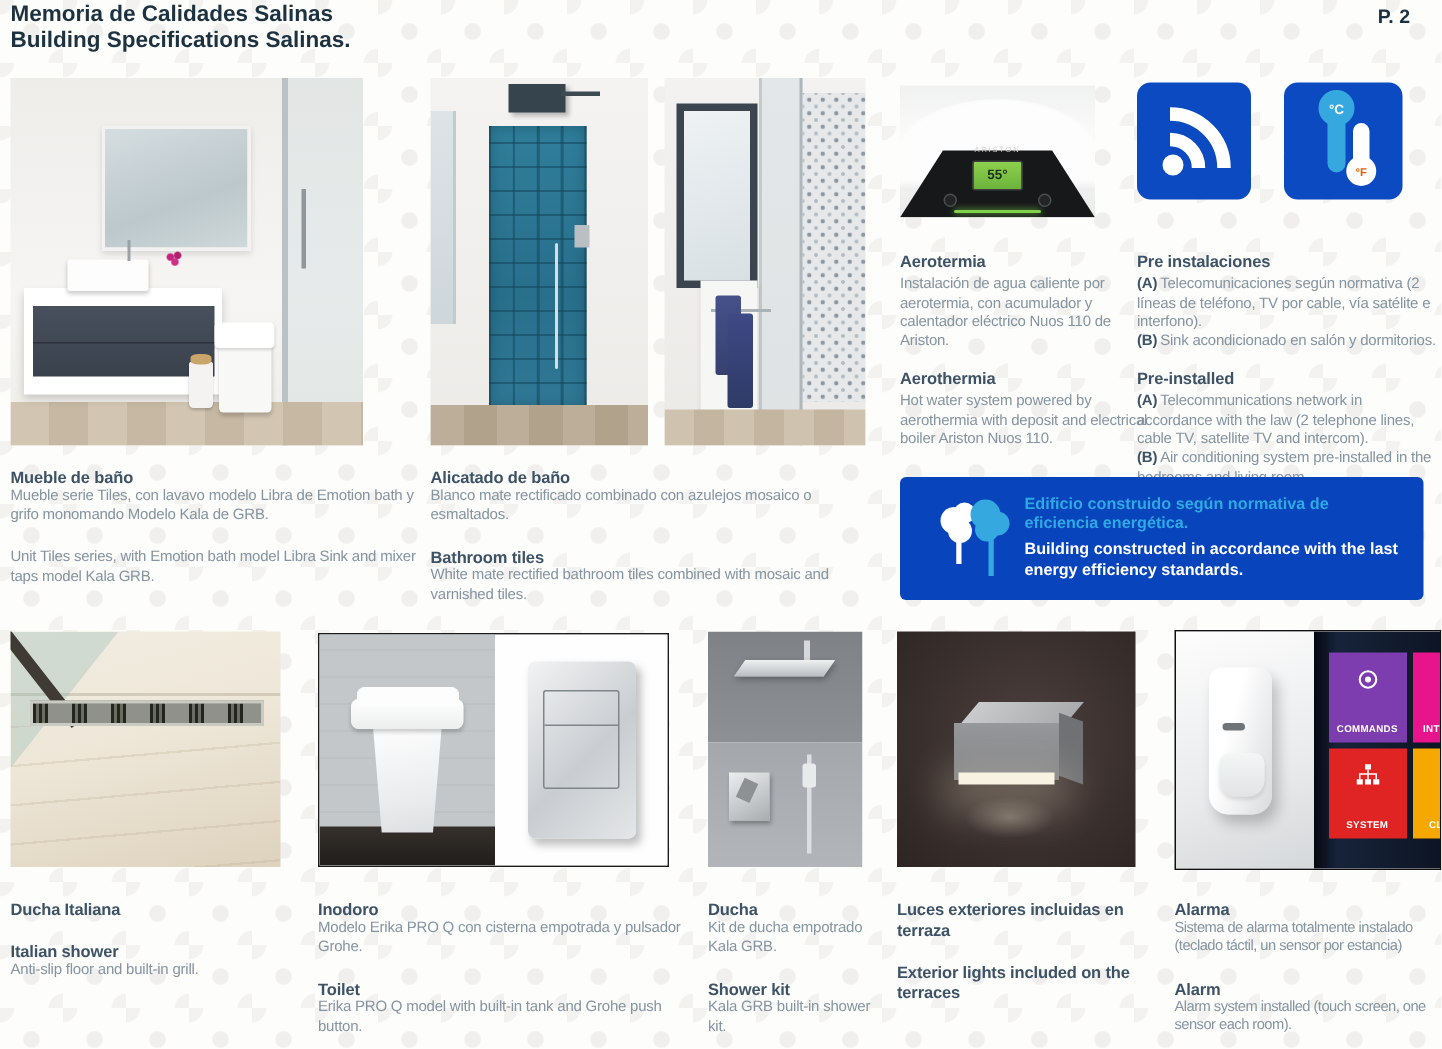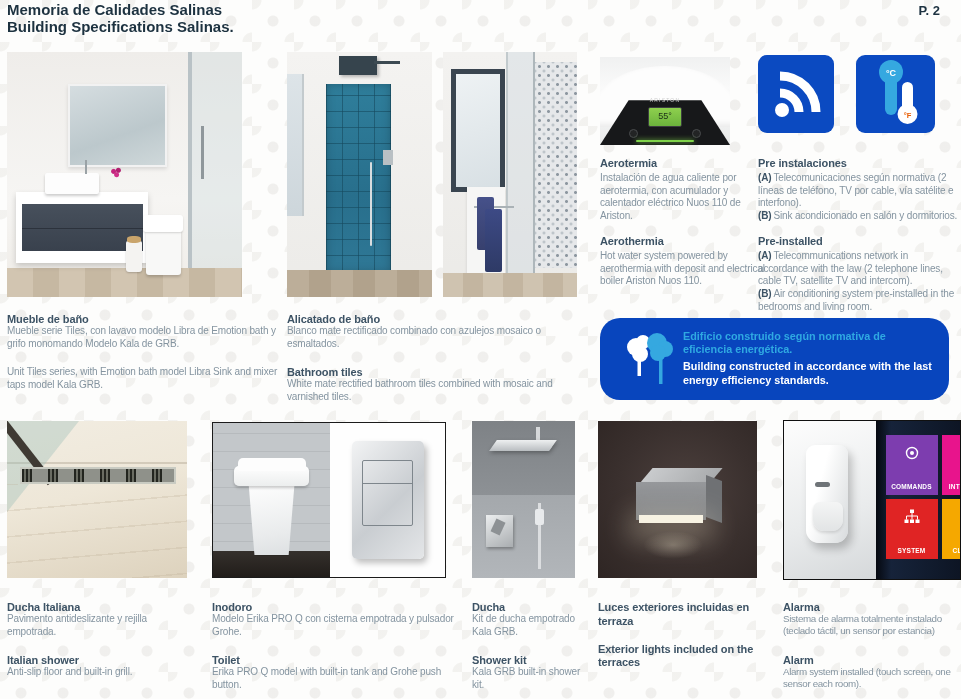--- a/index.html
+++ b/index.html
@@ -78,41 +78,41 @@
   #photo3 .towel1 { position:absolute; left:25%; top:59%; width:13%; height:22%; background:linear-gradient(180deg,#46518a,#37406e); border-radius:2px; }
   #photo3 .towel2 { position:absolute; left:31%; top:64%; width:13%; height:26%; background:linear-gradient(180deg,#3d4a85,#2e3a66); border-radius:2px; }
   #photo3 .shelf { position:absolute; left:18%; top:55%; width:28%; height:36%; background:#f6f6f5; box-shadow:0 2px 3px rgba(0,0,0,0.12); }
   #photo3 .floor { position:absolute; left:0; bottom:0; width:100%; height:10%; background:repeating-linear-gradient(90deg,#cfc3b0 0 20px,#c3b5a0 20px 40px); }
 
   
   #heater { left:600px; top:57px; width:130px; height:88px; background:linear-gradient(180deg,#f0f1f1,#fbfbfb 40%,#e9eaea); overflow:hidden; }
   #heater .dome { position:absolute; left:-8%; top:10%; width:116%; height:70%; background:#fdfdfd; border-radius:50% 50% 0 0 / 80% 80% 0 0; box-shadow:0 -3px 6px rgba(0,0,0,0.08) inset; }
   #heater .panel { position:absolute; left:0; bottom:0; width:100%; height:62%; background:#17181a; clip-path:polygon(22% 18%, 78% 18%, 100% 100%, 0% 100%); }
   #heater .brand { position:absolute; left:0; top:46%; width:100%; text-align:center; font-size:5px; letter-spacing:1.2px; color:#cfcfcf; }
-  #heater .lcd { position:absolute; left:37%; top:57%; width:26%; height:22%; background:linear-gradient(180deg,#8ed04e,#6cb33c); border:1px solid #3c3e40; border-radius:2px; font-size:9px; font-weight:400; color:#1d3018; text-align:center; line-height:17px; }
+  #heater .lcd { position:absolute; left:37%; top:57%; width:26%; height:22%; background:linear-gradient(180deg,#8ed04e,#6cb33c); border:1px solid #3c3e40; border-radius:2px; font-size:9px; font-weight:700; color:#1d3018; text-align:center; line-height:17px; }
   #heater .btn { position:absolute; width:9px; height:9px; border:1px solid #4a4c4e; border-radius:50%; top:82%; background:#232425; }
   #heater .btn.l { left:22%; } #heater .btn.r { right:22%; }
   #heater .glow { position:absolute; left:28%; bottom:3px; width:44%; height:2px; background:#7fd24a; border-radius:2px; box-shadow:0 0 5px #7fd24a; }
 
   
   .picto { border-radius:9px; background:#0b4ac1; }
   #icon-telecom { left:758px; top:55px; width:76px; height:78px; }
   #icon-climate { left:856px; top:55px; width:79px; height:78px; }
 
   
-  .txtcol { line-height:1.27; }
+  .txtcol { line-height:1.27;margin-top:12px; }
   #aerotermia-es { left:600px; top:157px; width:155px; }
   #aerotermia-en { left:600px; top:235px; width:172px; }
   #preinst-es { left:758px; top:157px; width:200px; }
   #preinst-en { left:758px; top:235px; width:200px; }
   .txtcol .cap-title { display:block; margin-bottom:1px; }
   .txtcol p { margin:0; }
 
   
-  #energy-box { left:600px; top:318px; width:349px; height:82px; background:#0845bd; border-radius:20px; }
+  #energy-box { left:600px; top:318px; width:349px; height:82px; background:#0845bd; border-radius:4px; }
   #energy-box .trees { position:absolute; left:24px; top:12px; }
   #energy-box .etext { position:absolute; left:83px; top:12px; width:252px; }
   .energy-es { font-size:10.8px; font-weight:700; color:#2fa9e2; line-height:1.22; margin-bottom:4px; }
   .energy-en { font-size:10.8px; font-weight:700; color:#ffffff; line-height:1.22; }
 
   
   #cap-mueble { left:7px; top:313px; width:282px; }
   #cap-alicatado { left:287px; top:313px; width:282px; }
 
   
@@ -389,21 +389,20 @@
             <path d="M8 1 V15 M1.9 4.5 L14.1 11.5 M14.1 4.5 L1.9 11.5" stroke="#fff" stroke-width="1.5"></path>
           </svg>
           <span class="tlabel">CLIMATE</span>
         </div>
       </div>
     </div>
   </div>
 
   <div class="abs" id="cap-ducha-it">
     <div class="cap-title">Ducha Italiana</div>
-    <div class="cap-body">Pavimento antideslizante y rejilla empotrada.</div>
     <div class="block-en">
       <div class="cap-title">Italian shower</div>
       <div class="cap-body">Anti-slip floor and built-in grill.</div>
     </div>
   </div>
 
   <div class="abs" id="cap-inodoro">
     <div class="cap-title">Inodoro</div>
     <div class="cap-body">Modelo Erika PRO Q con cisterna empotrada y pulsador Grohe.</div>
     <div class="block-en">

